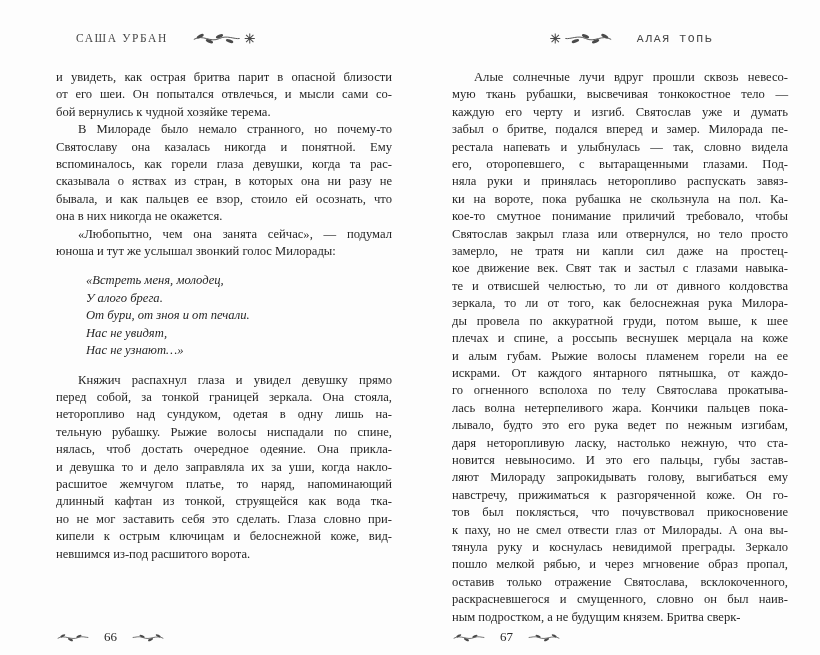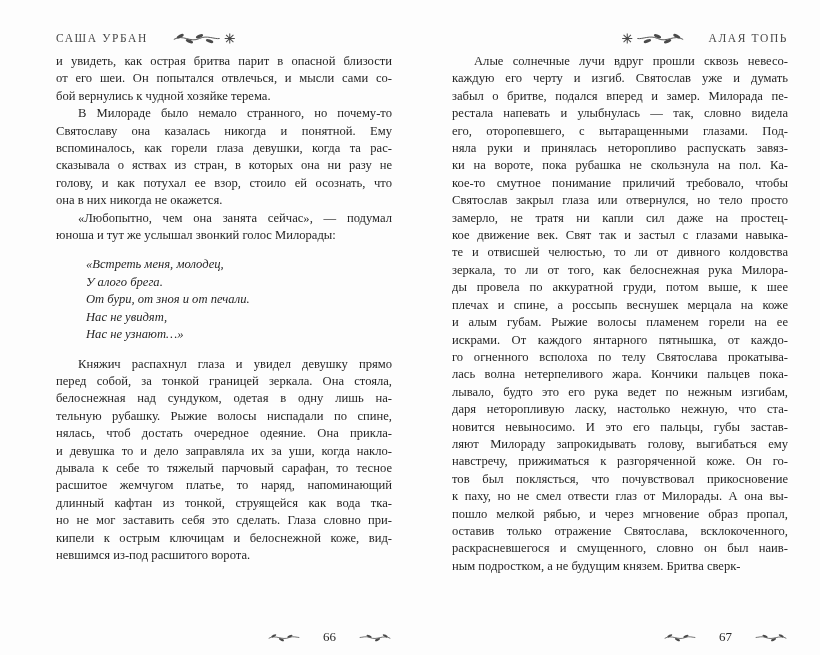--- a/index.html
+++ b/index.html
@@ -24,25 +24,26 @@
   .page-left  { left: 56px; }
   .page-right { left: 452px; }
   .page-header {
     display: flex;
     align-items: center;
     gap: 24px;
     height: 16px;
     font-size: 11.5px;
     letter-spacing: 1.6px;
     color: var(--header);
-  }
-  .page-header.align-right { justify-content: flex-end; }
+    margin-left: 20px;
+  }
+  .page-header.align-right { justify-content: center; font-family: Liberation Mono, monospace; }
   .header-title { white-space: nowrap; }
   .text-block {
-    margin-top: 7px;
+    margin-top: 23px;
     font-size: 12.6px;
     line-height: 17.4px;
   }
   .para.prose .line {
     text-align: justify;
     text-align-last: justify;
     hyphens: none;
   }
   .para.prose .line.last { text-align-last: left; }
   .line.indent { text-indent: 22px; }
@@ -50,23 +51,23 @@
     font-style: italic;
     padding-left: 30px;
     margin: 12px 0;
   }
   .para.verse .line { text-align: left; }
   .page-footer {
     position: absolute;
     top: 629px;
     width: 336px;
     display: flex;
-    justify-content: flex-end;
+    justify-content: flex-start;
     align-items: center;
-    gap: 22px;
+    gap: 14px;
   }
   .footer-left  { left: 56px; }
   .footer-right { left: 452px; }
   .page-number {
     font-size: 13px;
     color: var(--text);
   }
   .mirrored { transform: scaleX(-1); }
   svg { display: block; }
 </style>
@@ -95,42 +96,41 @@
       <div class="para prose">
         <div class="line">и увидеть, как острая бритва парит в опасной близости</div>
         <div class="line">от его шеи. Он попытался отвлечься, и мысли сами со-</div>
         <div class="line last">бой вернулись к чудной хозяйке терема.</div>
       </div>
       <div class="para prose">
         <div class="line indent">В Милораде было немало странного, но почему-то</div>
         <div class="line">Святославу она казалась никогда и понятной. Ему</div>
         <div class="line">вспоминалось, как горели глаза девушки, когда та рас-</div>
         <div class="line">сказывала о яствах из стран, в которых она ни разу не</div>
-        <div class="line">голову, и как потухал ее взор, стоило ей осознать, что</div>
+        <div class="line">бывала, и как пальцев ее взор, стоило ей осознать, что</div>
         <div class="line last">она в них никогда не окажется.</div>
       </div>
       <div class="para prose">
         <div class="line indent">«Любопытно, чем она занята сейчас», — подумал</div>
         <div class="line last">юноша и тут же услышал звонкий голос Милорады:</div>
       </div>
       <div class="para verse">
         <div class="line">«Встреть меня, молодец,</div>
         <div class="line">У алого брега.</div>
         <div class="line">От бури, от зноя и от печали.</div>
         <div class="line">Нас не увидят,</div>
         <div class="line last">Нас не узнают…»</div>
       </div>
       <div class="para prose">
         <div class="line indent">Княжич распахнул глаза и увидел девушку прямо</div>
         <div class="line">перед собой, за тонкой границей зеркала. Она стояла,</div>
-        <div class="line">белоснежная над сундуком, одетая в одну лишь на-</div>
+        <div class="line">неторопливо над сундуком, одетая в одну лишь на-</div>
         <div class="line">тельную рубашку. Рыжие волосы ниспадали по спине,</div>
         <div class="line">нялась, чтоб достать очередное одеяние. Она прикла-</div>
         <div class="line">и девушка то и дело заправляла их за уши, когда накло-</div>
-        <div class="line">дывала к себе то тяжелый парчовый сарафан, то тесное</div>
         <div class="line">расшитое жемчугом платье, то наряд, напоминающий</div>
         <div class="line">длинный кафтан из тонкой, струящейся как вода тка-</div>
         <div class="line">но не мог заставить себя это сделать. Глаза словно при-</div>
         <div class="line">кипели к острым ключицам и белоснежной коже, вид-</div>
         <div class="line last">невшимся из-под расшитого ворота.</div>
       </div>
     </div>
 </div>
 
 <div class="page page-right">
@@ -147,20 +147,21 @@
         <g stroke="#4a4a4a" stroke-width="1.1">
           <path d="M63 2.5 L63 13.5 M57.5 8 L68.5 8 M59 4 L67 12 M67 4 L59 12"></path>
         </g>
       </svg>
     </span>
     <span class="header-title">АЛАЯ ТОПЬ</span>
   </div>
   <div class="text-block">
       <div class="para prose">
         <div class="line indent">Алые солнечные лучи вдруг прошли сквозь невесо-</div>
+        <div class="line">мую ткань рубашки, высвечивая тонкокостное тело —</div>
         <div class="line">каждую его черту и изгиб. Святослав уже и думать</div>
         <div class="line">забыл о бритве, подался вперед и замер. Милорада пе-</div>
         <div class="line">рестала напевать и улыбнулась — так, словно видела</div>
         <div class="line">его, оторопевшего, с вытаращенными глазами. Под-</div>
         <div class="line">няла руки и принялась неторопливо распускать завяз-</div>
         <div class="line">ки на вороте, пока рубашка не скользнула на пол. Ка-</div>
         <div class="line">кое-то смутное понимание приличий требовало, чтобы</div>
         <div class="line">Святослав закрыл глаза или отвернулся, но тело просто</div>
         <div class="line">замерло, не тратя ни капли сил даже на простец-</div>
         <div class="line">кое движение век. Свят так и застыл с глазами навыка-</div>
@@ -172,20 +173,21 @@
         <div class="line">искрами. От каждого янтарного пятнышка, от каждо-</div>
         <div class="line">го огненного всполоха по телу Святослава прокатыва-</div>
         <div class="line">лась волна нетерпеливого жара. Кончики пальцев пока-</div>
         <div class="line">лывало, будто это его рука ведет по нежным изгибам,</div>
         <div class="line">даря неторопливую ласку, настолько нежную, что ста-</div>
         <div class="line">новится невыносимо. И это его пальцы, губы застав-</div>
         <div class="line">ляют Милораду запрокидывать голову, выгибаться ему</div>
         <div class="line">навстречу, прижиматься к разгоряченной коже. Он го-</div>
         <div class="line">тов был поклясться, что почувствовал прикосновение</div>
         <div class="line">к паху, но не смел отвести глаз от Милорады. А она вы-</div>
+        <div class="line">тянула руку и коснулась невидимой преграды. Зеркало</div>
         <div class="line">пошло мелкой рябью, и через мгновение образ пропал,</div>
         <div class="line">оставив только отражение Святослава, всклокоченного,</div>
         <div class="line">раскрасневшегося и смущенного, словно он был наив-</div>
         <div class="line last">ным подростком, а не будущим князем. Бритва сверк-</div>
       </div>
     </div>
 </div>
 
 <div class="page-footer footer-left">
   <span>

